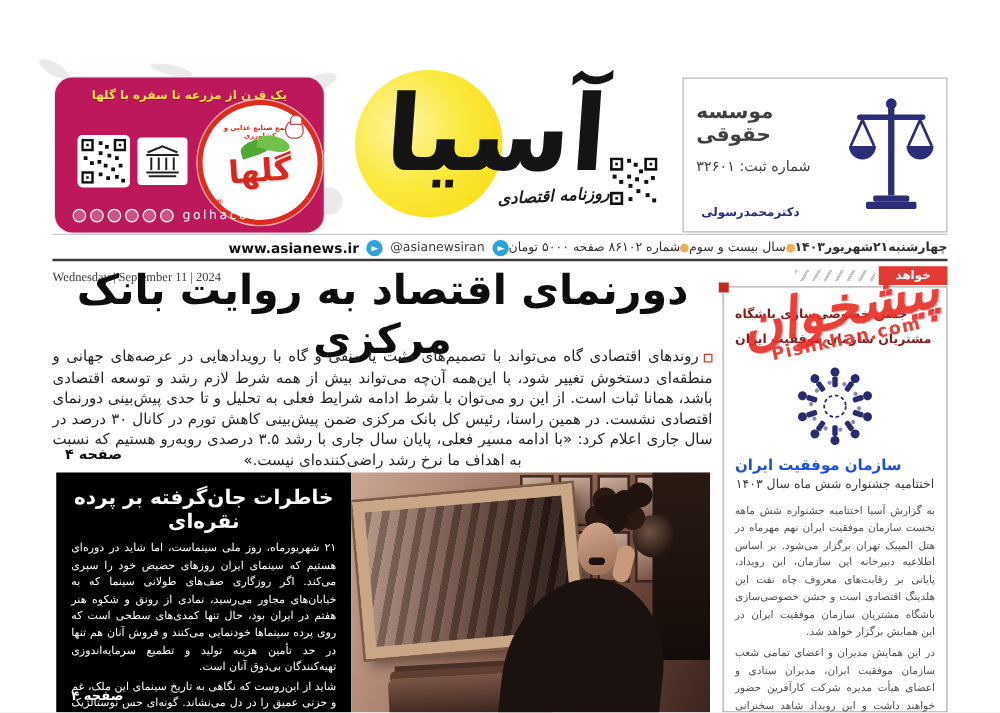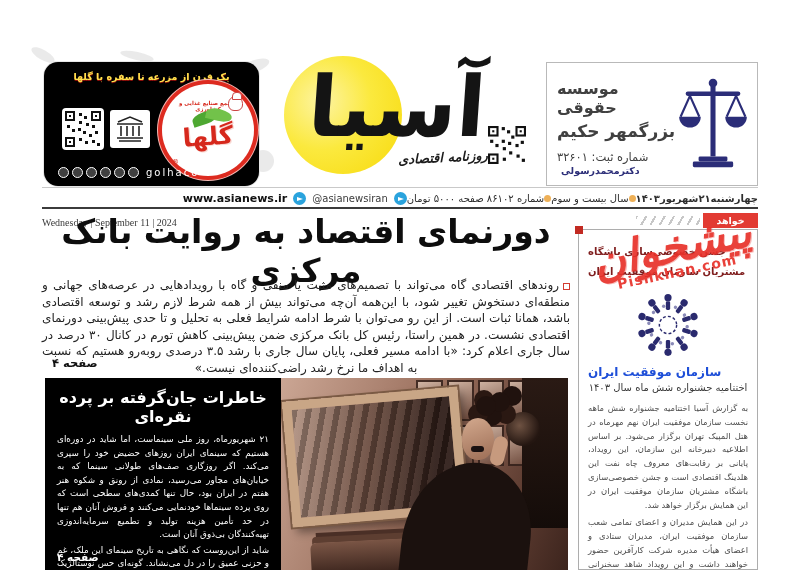--- a/index.html
+++ b/index.html
@@ -6,21 +6,21 @@
   html,body { background:#e9e9e9; }
   body { font-family:"DejaVu Sans", sans-serif; }
   .page { position:relative; width:800px; height:570px; background:#fff; margin:0 auto;
           overflow:hidden; direction:rtl; }
 
   
   .spice { position:absolute; background:#d9d9d9; border-radius:50%; opacity:.55; }
 
   
   .golha { position:absolute; left:44px; top:62px; width:215px; height:124px;
-           background:#000000; border-radius:14px; overflow:hidden; box-shadow:0 0 0 1px #e6e6e6; }
+           background:#be185d; border-radius:14px; overflow:hidden; box-shadow:0 0 0 1px #e6e6e6; }
   .golha-slogan { position:absolute; top:9px; left:10px; right:10px; text-align:center;
            color:#ffe34d; font-size:9.5px; font-weight:bold; text-shadow:0 1px 0 #8d0f0a; }
   .golha-circle { position:absolute; left:118px; top:22px; width:92px; height:92px;
            background:#fff; border-radius:50%; box-shadow:0 0 0 4px #dd2b20, 0 0 0 5px #f5b9b4; }
   .golha-arc { position:absolute; top:16px; left:4px; right:4px; text-align:center;
            color:#d6281c; font-size:5.5px; font-weight:bold; }
   .leaf { position:absolute; width:26px; height:12px; background:#4ea832; border-radius:50% 50% 50% 0;
            top:28px; left:30px; transform:rotate(-18deg); }
   .leaf.l2 { left:44px; top:25px; background:#72c24a; transform:rotate(14deg); }
   .golha-brand { position:absolute; top:38px; left:0; right:0; text-align:center;
@@ -253,21 +253,20 @@
           <rect x="14" y="30" width="3" height="3"></rect>
           <rect x="2" y="13" width="3" height="3"></rect>
           <rect x="7" y="17" width="3" height="3"></rect>
         </g>
       </svg>
   </div>
 
   <div class="legal">
     <div class="legal-txt">
       <div class="legal-l1">موسسه حقوقی</div>
-      <div class="legal-l2">بزرگمهر حکیم</div>
       <div class="legal-reg">شماره ثبت: ۳۲۶۰۱</div>
     </div>
     <div class="scales">
       <svg width="72" height="98" viewBox="0 0 100 130" fill="#2b2d78">
         <circle cx="50" cy="8" r="6"></circle>
         <rect x="46.5" y="10" width="7" height="100"></rect>
         <rect x="12" y="20" width="76" height="6" rx="3"></rect>
         <g stroke="#2b2d78" stroke-width="3" fill="none">
           <path d="M18 26 L5 55 M18 26 L31 55"></path>
           <path d="M82 26 L69 55 M82 26 L95 55"></path>

